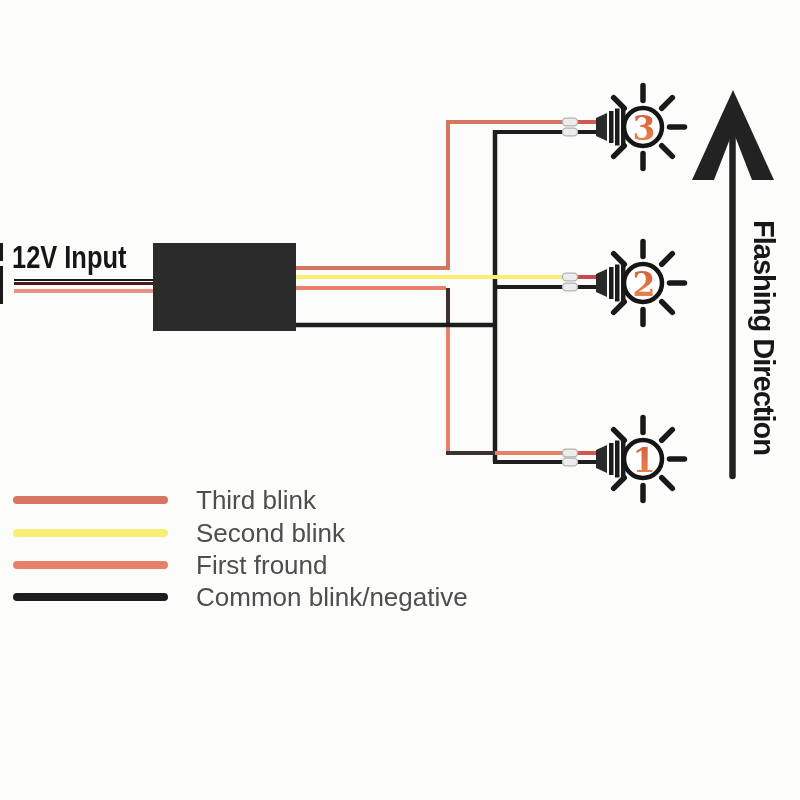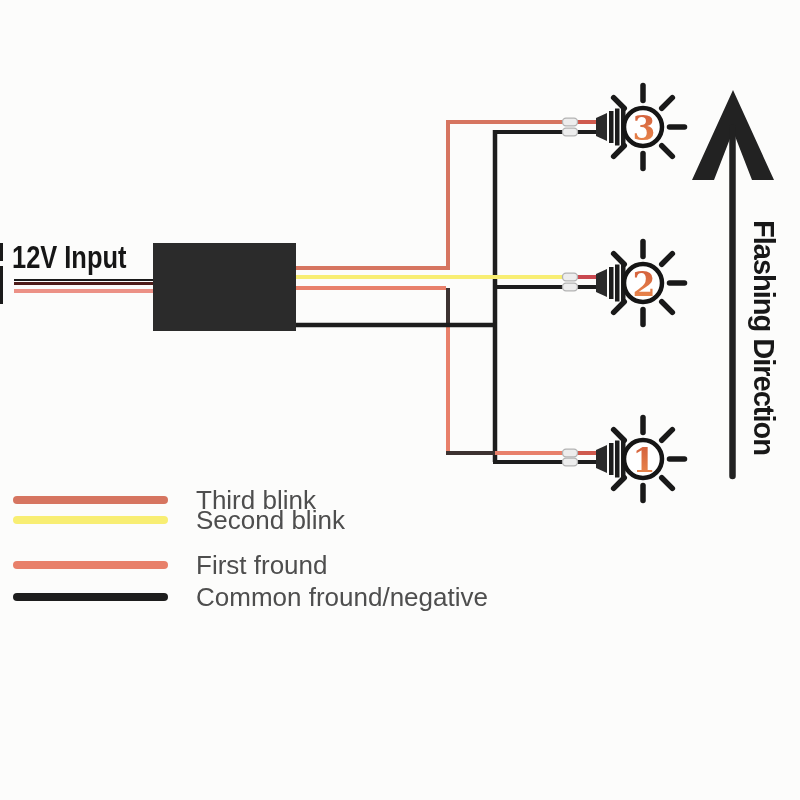--- a/index.html
+++ b/index.html
@@ -124,26 +124,26 @@
 
   <div class="input-label">12V Input</div>
 
   <div class="direction-label">Flashing Direction</div>
 
   <div class="legend">
     <div class="legend-row" style="top: 486px;">
       <span class="legend-swatch" style="background: rgb(214, 117, 96);"></span>
       <span class="legend-label">Third blink</span>
     </div>
-    <div class="legend-row" style="top: 506px; align-items: center;">
+    <div class="legend-row" style="top: 519px; align-items: center;">
       <span class="legend-swatch" style="background: rgb(248, 238, 115);"></span>
       <span class="legend-label">Second blink</span>
     </div>
     <div class="legend-row" style="top: 551px;">
       <span class="legend-swatch" style="background: rgb(232, 128, 106);"></span>
       <span class="legend-label">First fround</span>
     </div>
     <div class="legend-row" style="top: 583px;">
       <span class="legend-swatch" style="background: rgb(29, 29, 29);"></span>
-      <span class="legend-label">Common fround/negative</span>
+      <span class="legend-label">Common blink/negative</span>
     </div>
   </div>
 </div>
 
 </body></html>

